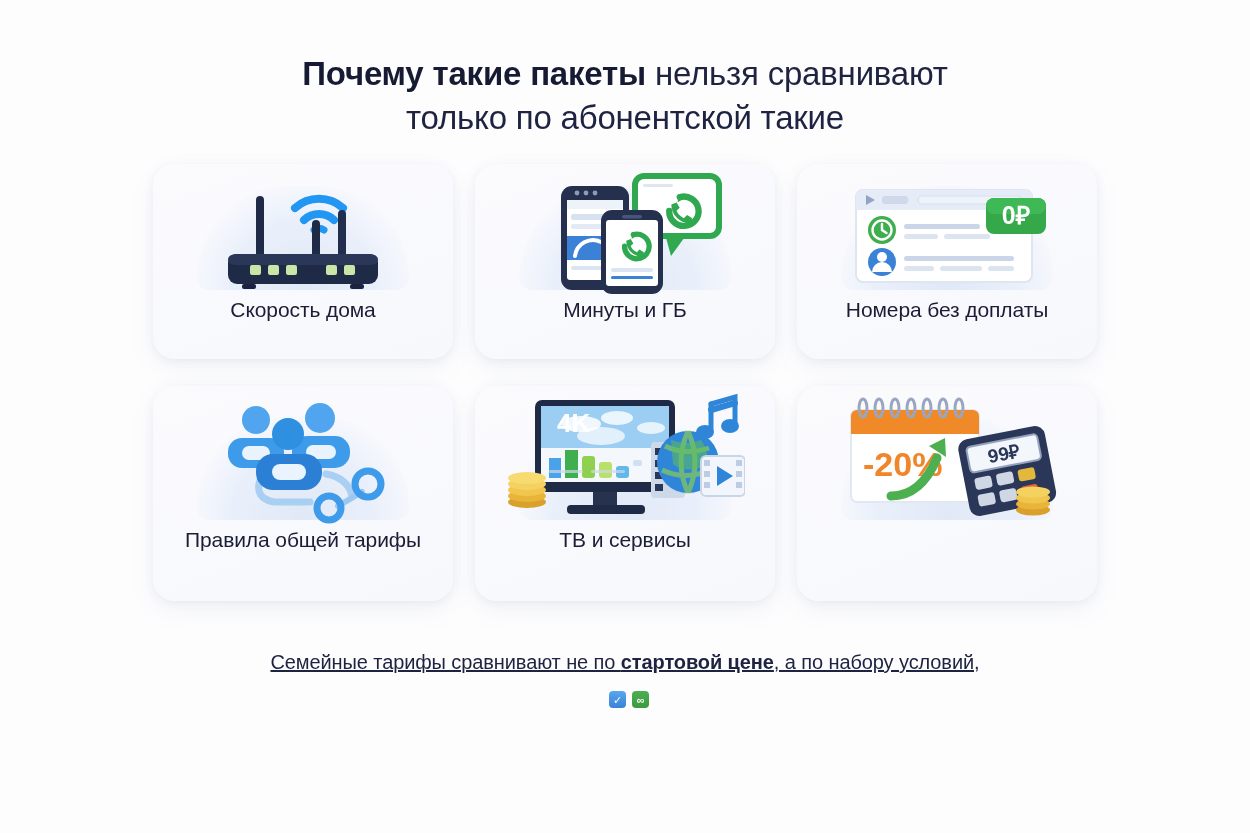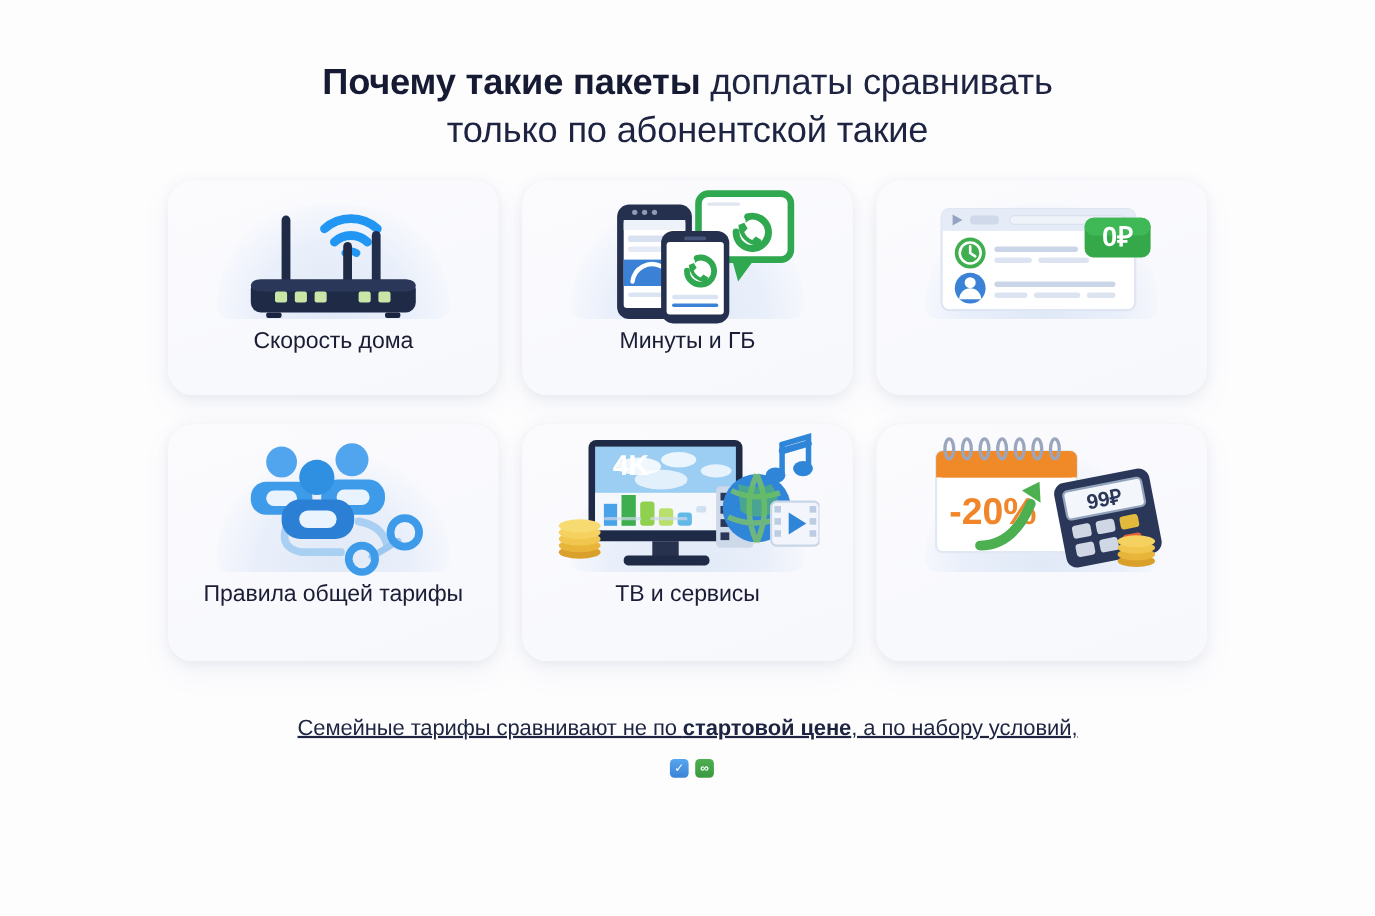--- a/index.html
+++ b/index.html
@@ -132,21 +132,21 @@
   .badge.blue  { background: linear-gradient(180deg,#58a6f0,#3b82d6); }
   .badge.green { background: linear-gradient(180deg,#4caf50,#3c9a41); }
 </style>
 </head>
 <body>
 
 <div class="page">
 
   <div class="title-block">
     <div class="title-line">
-      <span class="strong">Почему такие пакеты</span><span> доплаты сравнивать</span>
+      <span class="strong">Почему такие пакеты</span><span> нельзя сравнивают</span>
     </div>
     <div class="title-line">только по абонентской такие</div>
   </div>
 
   <div class="grid">
 
     <div class="card">
       <div class="card-art">
         <div class="halo"></div>
         <svg class="art-svg" width="190" height="122" viewBox="0 0 190 122">
@@ -242,20 +242,21 @@
           <rect x="62" y="78" width="110" height="5" rx="2.5" fill="#cbd5e8"></rect>
           <rect x="62" y="88" width="30" height="5" rx="2.5" fill="#dde4f1"></rect>
           <rect x="98" y="88" width="42" height="5" rx="2.5" fill="#dde4f1"></rect>
           <rect x="146" y="88" width="26" height="5" rx="2.5" fill="#dde4f1"></rect>
 
           <rect x="144" y="20" width="60" height="36" rx="8" fill="#35a849"></rect>
           <rect x="144" y="20" width="60" height="16" rx="8" fill="#3fb955"></rect>
           <text x="174" y="46" text-anchor="middle" font-family="Liberation Sans, sans-serif" font-size="25" font-weight="700" fill="#ffffff">0₽</text>
         </svg>
       </div>
+      <div class="card-label">Номера без доплаты</div>
     </div>
 
     <div class="card tall">
       <div class="card-art">
         <div class="halo"></div>
         <svg class="art-svg" width="210" height="132" viewBox="0 0 210 132">
 
           <path d="M62 86 q-6 18 14 22 h36" fill="none" stroke="#a9cff2" stroke-width="7" stroke-linecap="round"></path>
           <path d="M128 80 q22 4 26 22" fill="none" stroke="#a9cff2" stroke-width="7" stroke-linecap="round"></path>
           <path d="M140 112 l24 -14" fill="none" stroke="#9cc7f0" stroke-width="6" stroke-linecap="round"></path>

